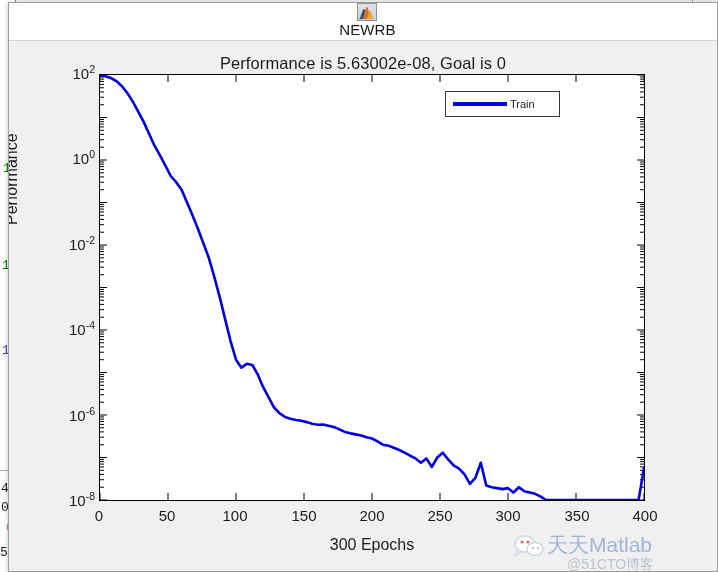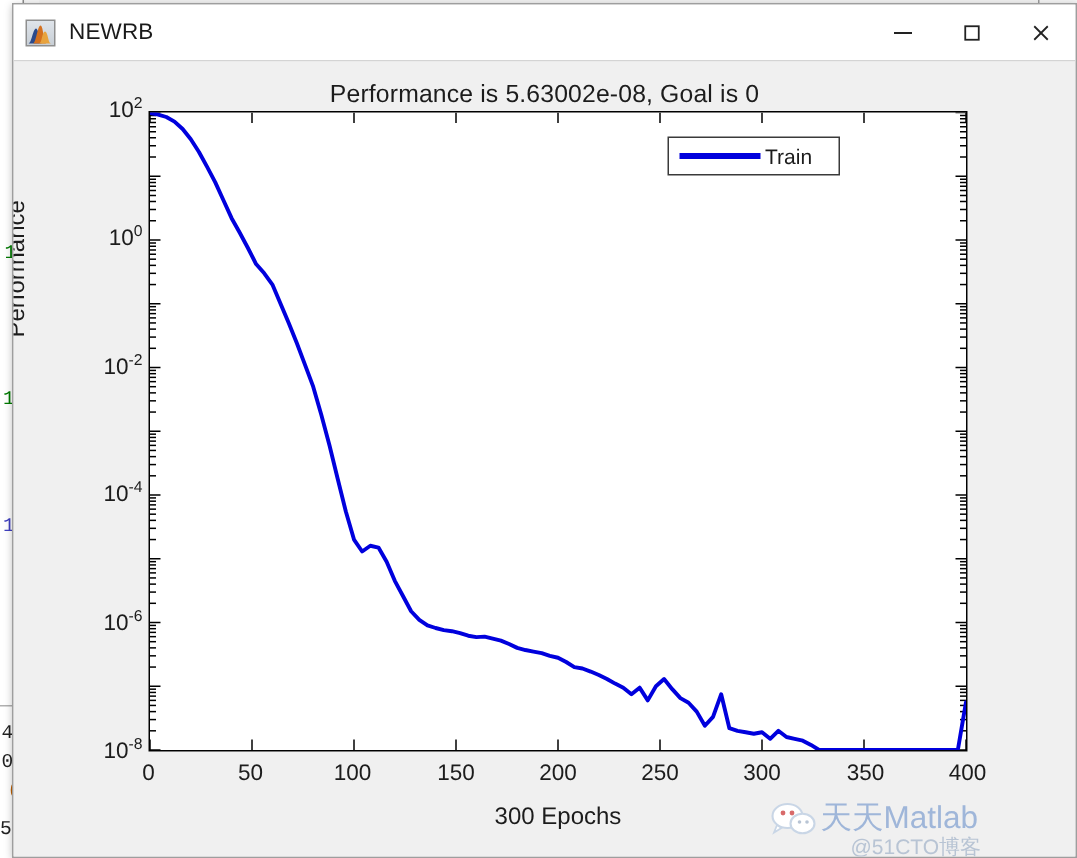--- a/index.html
+++ b/index.html
@@ -92,20 +92,21 @@
     overflow: hidden;
   }
   #title-bar {
     position: relative;
     height: 38px;
     background: #ffffff;
     border-bottom: 1px solid #d4d4d4;
     box-sizing: border-box;
     display: flex;
     align-items: center;
+    flex-direction: column;
   }
   #app-icon {
     width: 20px; height: 18px;
     margin-left: 8px;
     border: 1px solid #8f8f8f;
     background: linear-gradient(#dfe4ea, #c8cfd6);
     box-sizing: border-box;
     position: relative;
     overflow: hidden;
     flex: none;
@@ -216,21 +217,21 @@
     display: flex;
     align-items: center;
   }
   #legend-swatch {
     width: 54px; height: 4px;
     background: #0000dd;
     margin-left: 7px;
     flex: none;
   }
   #legend-label {
-    font-size: 14px;
+    font-size: 11px;
     color: #1c1c1c;
     margin-left: 3px;
   }
 
   
   #watermark {
     position: absolute;
     left: 500px;
     top: 490px;
     width: 200px;

